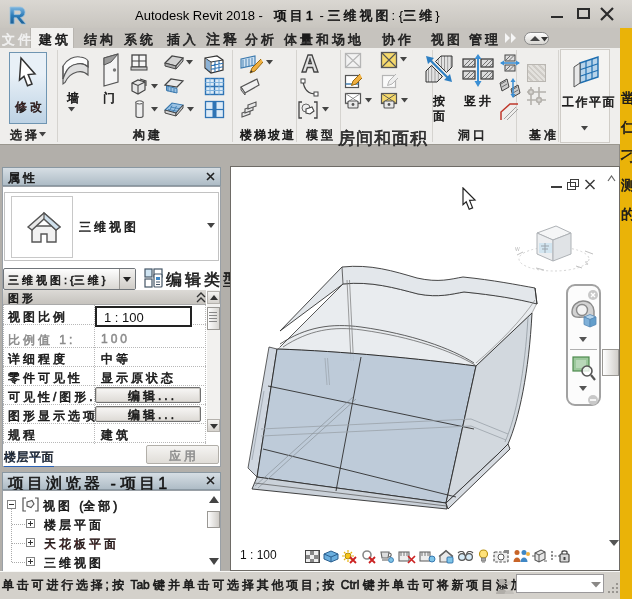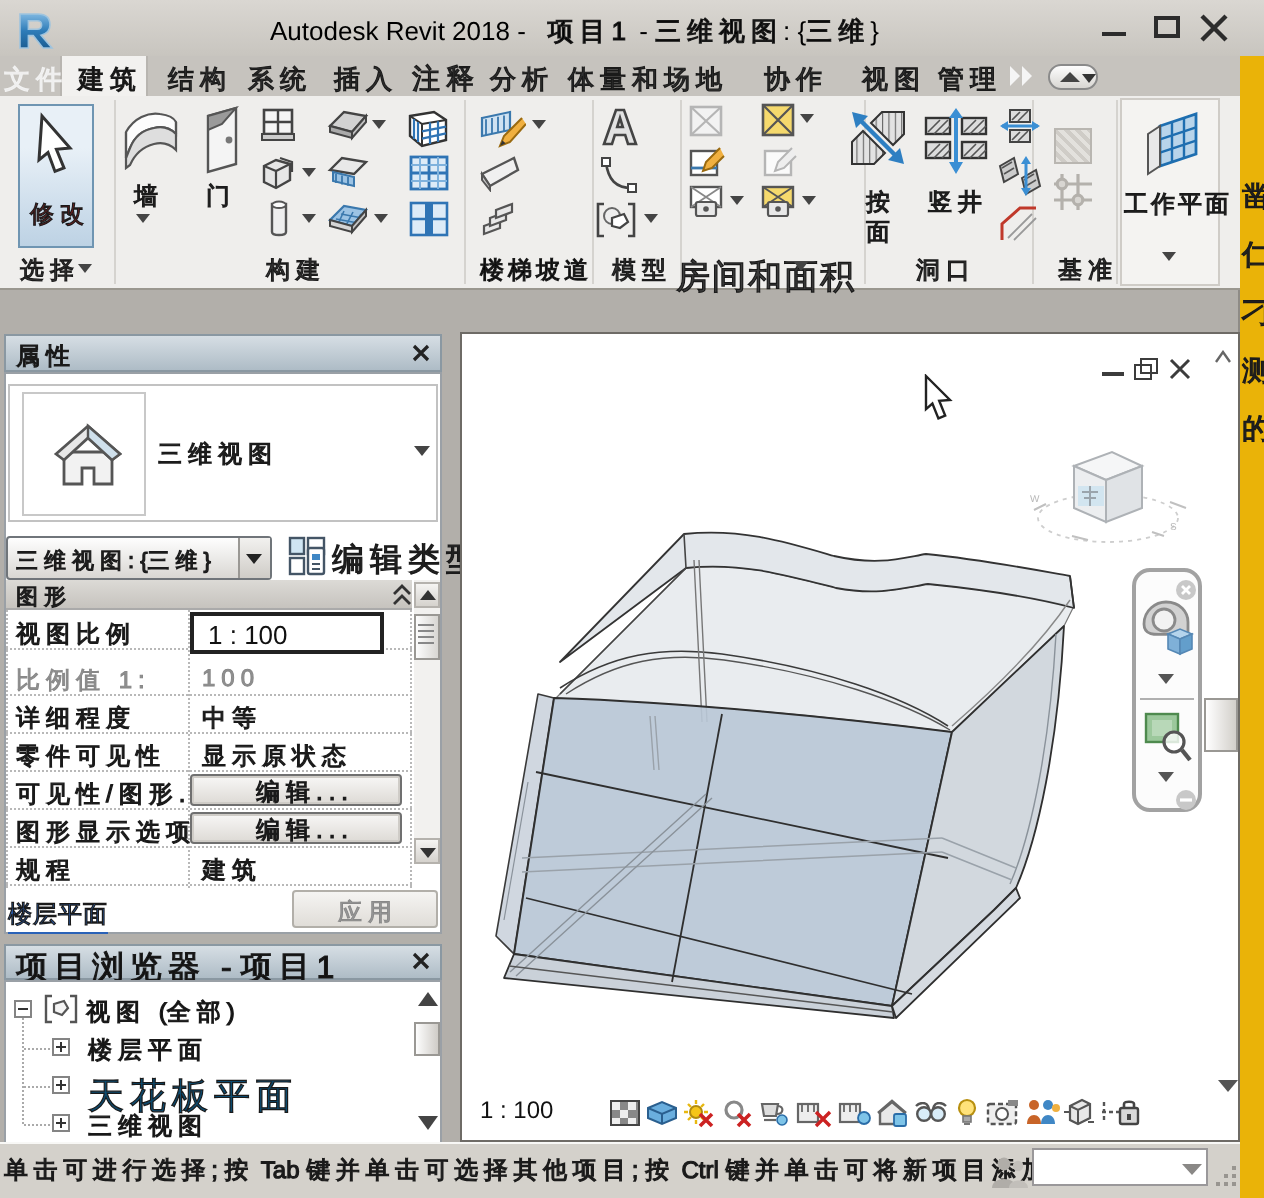--- a/index.html
+++ b/index.html
@@ -447,21 +447,21 @@
 <div class="abs cn" style="left:43px;top:498px;font-size:12px;color:#111">视图 <span style="letter-spacing:0">(</span>全部<span style="letter-spacing:0">)</span></div>
 
 <div class="abs" style="left:26px;top:519px;width:9px;height:9px;background:#fff;border:1px solid #848484"></div>
 <div class="abs" style="left:28px;top:523px;width:5px;height:1px;background:#333"></div>
 <div class="abs" style="left:30px;top:521px;width:1px;height:5px;background:#333"></div>
 <div class="abs cn" style="left:44px;top:517px;font-size:12px;color:#111">楼层平面</div>
 
 <div class="abs" style="left:26px;top:538px;width:9px;height:9px;background:#fff;border:1px solid #848484"></div>
 <div class="abs" style="left:28px;top:542px;width:5px;height:1px;background:#333"></div>
 <div class="abs" style="left:30px;top:540px;width:1px;height:5px;background:#333"></div>
-<div class="abs cn" style="left:44px;top:536px;font-size:18px;color:#0c4a6e">天花板平面</div>
+<div class="abs cn" style="left:44px;top:536px;font-size:12px;color:#7f1d1d">天花板平面</div>
 
 <div class="abs" style="left:26px;top:557px;width:9px;height:9px;background:#fff;border:1px solid #848484"></div>
 <div class="abs" style="left:28px;top:561px;width:5px;height:1px;background:#333"></div>
 <div class="abs" style="left:30px;top:559px;width:1px;height:5px;background:#333"></div>
 <div class="abs cn" style="left:44px;top:555px;font-size:12px;color:#111">三维视图</div>
 
 <svg class="abs" style="left:209px;top:496px" width="10" height="7" viewBox="0 0 10 7">
         <path d="M5 0 L10 7 L0 7 Z" fill="#444"></path>
       </svg>
 <div class="abs" style="left:207px;top:511px;width:13px;height:17px;background:linear-gradient(90deg,#fdfdfd,#cfccc7);border:1px solid #9a9894"></div>

